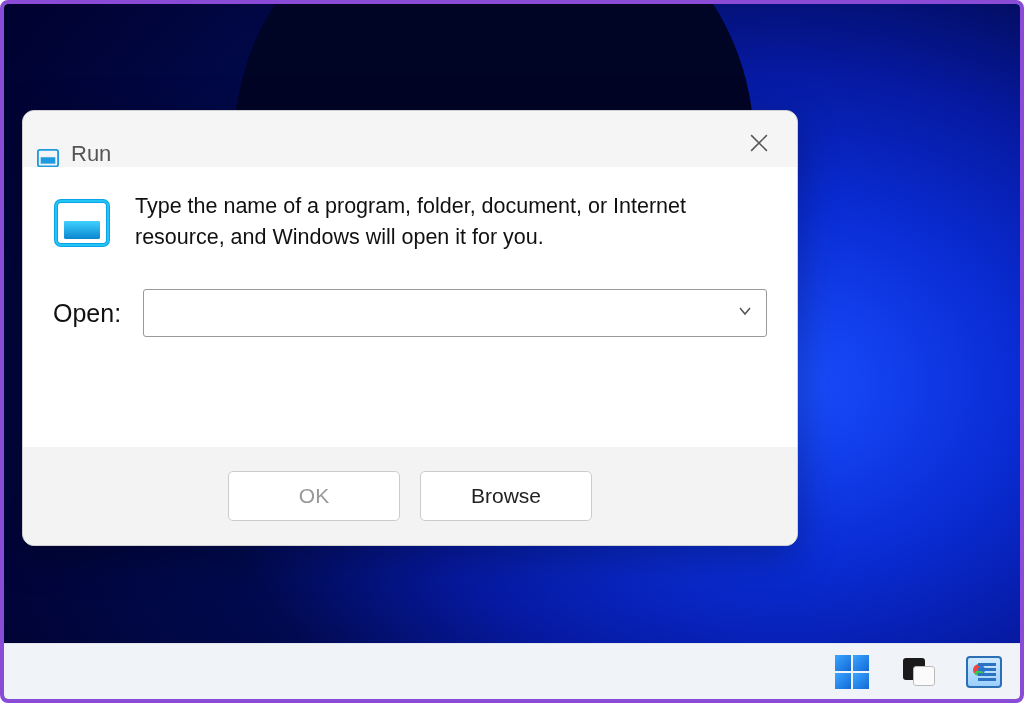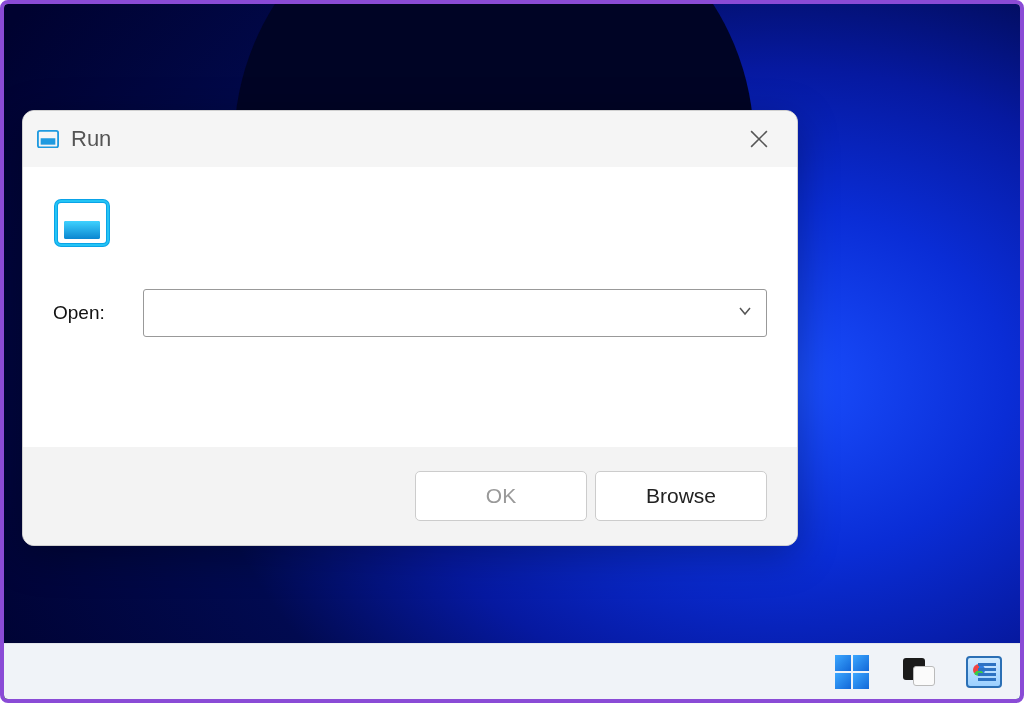--- a/index.html
+++ b/index.html
@@ -37,21 +37,21 @@
       box-shadow: 0 10px 40px rgba(0,0,0,0.3);
       display: flex;
       flex-direction: column;
       overflow: hidden;
       border: 1px solid #d0d0d0;
     }
     .titlebar {
       height: 56px;
       background: #f5f5f5;
       display: flex;
-      align-items: center;
+      align-items: flex-end;
       padding: 0 14px;
       border-top-left-radius: 12px;
       border-top-right-radius: 12px;
     }
     .titlebar-icon {
       width: 22px;
       height: 18px;
       margin-right: 12px;
       display:flex;align-items:center;justify-content:center;
     }
@@ -92,21 +92,21 @@
       font-size: 21.5px;
       color: #111;
       line-height: 1.45;
     }
     .open-row {
       display: flex;
       align-items: center;
       gap: 24px;
     }
     .open-label {
-      font-size: 19px;
+      font-size: 25px;
       color: #111;
       width: 66px;
     }
     .open-field {
       flex: 1;
       position: relative;
     }
     .open-input {
       width: 100%;
       height: 48px;
@@ -121,22 +121,22 @@
       right: 14px;
       top: 50%;
       transform: translateY(-50%);
       pointer-events: none;
     }
     .chevron svg { width:16px; height:16px; }
     .button-area {
       background: #f3f3f3;
       padding: 24px 30px;
       display: flex;
-      justify-content: flex-end;
-      gap: 8px;
+      justify-content: center;
+      gap: 20px;
       border-bottom-left-radius: 12px;
       border-bottom-right-radius: 12px;
     }
     .btn {
       width: 172px;
       height: 50px;
       background: #ffffff;
       border: 1px solid #ccc;
       border-radius: 5px;
       font-size: 21px;
@@ -221,20 +221,21 @@
             <rect x="11" y="26" width="36" height="18" rx="2" fill="#0aa3e8"></rect>
             <rect x="11" y="26" width="36" height="18" rx="2" fill="url(#g1)"></rect>
             <defs>
                 <linearGradient id="g1" x1="0" y1="0" x2="0" y2="1">
                   <stop offset="0" stop-color="#3fd2ff"></stop>
                   <stop offset="1" stop-color="#0a86d0"></stop>
                 </linearGradient>
               </defs>
           </svg>
         </div>
+        <div class="desc-text">Type the name of a program, folder, document, or Internet resource, and Windows will open it for you.</div>
       </div>
 
       <div class="open-row">
         <span class="open-label">Open:</span>
         <div class="open-field">
           <input class="open-input" type="text" value="" style="">
           <span class="chevron">
             <svg viewBox="0 0 16 16">
                 <polyline points="3,5 8,11 13,5" fill="none" stroke="#555" stroke-width="1.5"></polyline>
               </svg>

